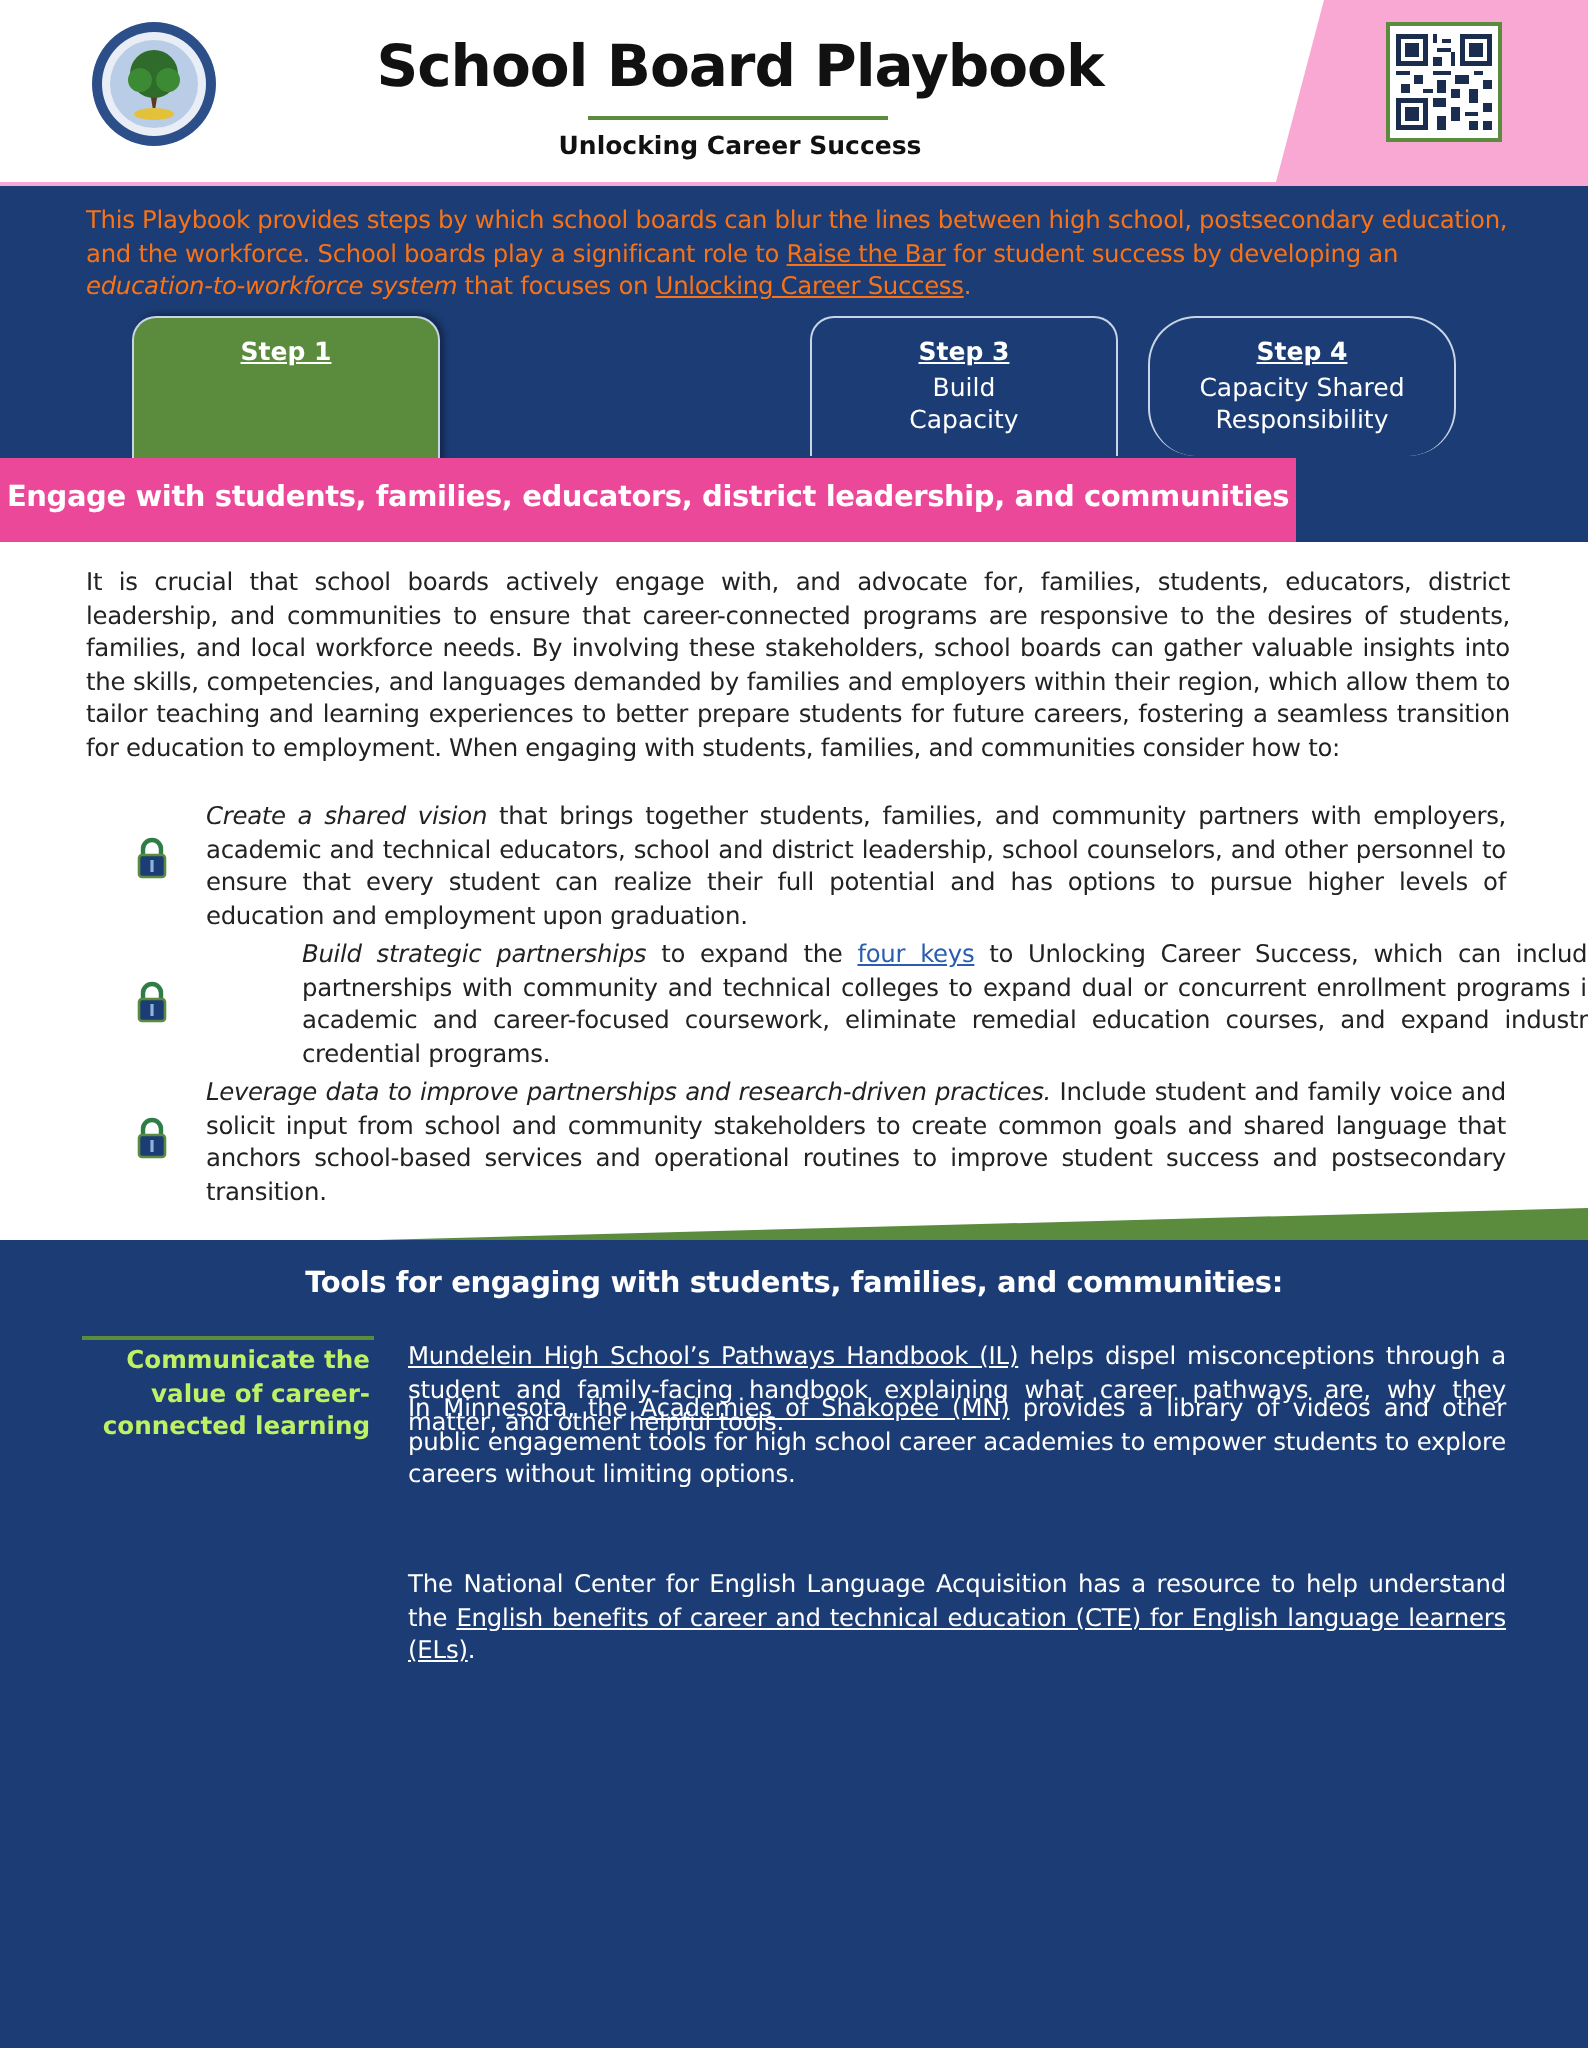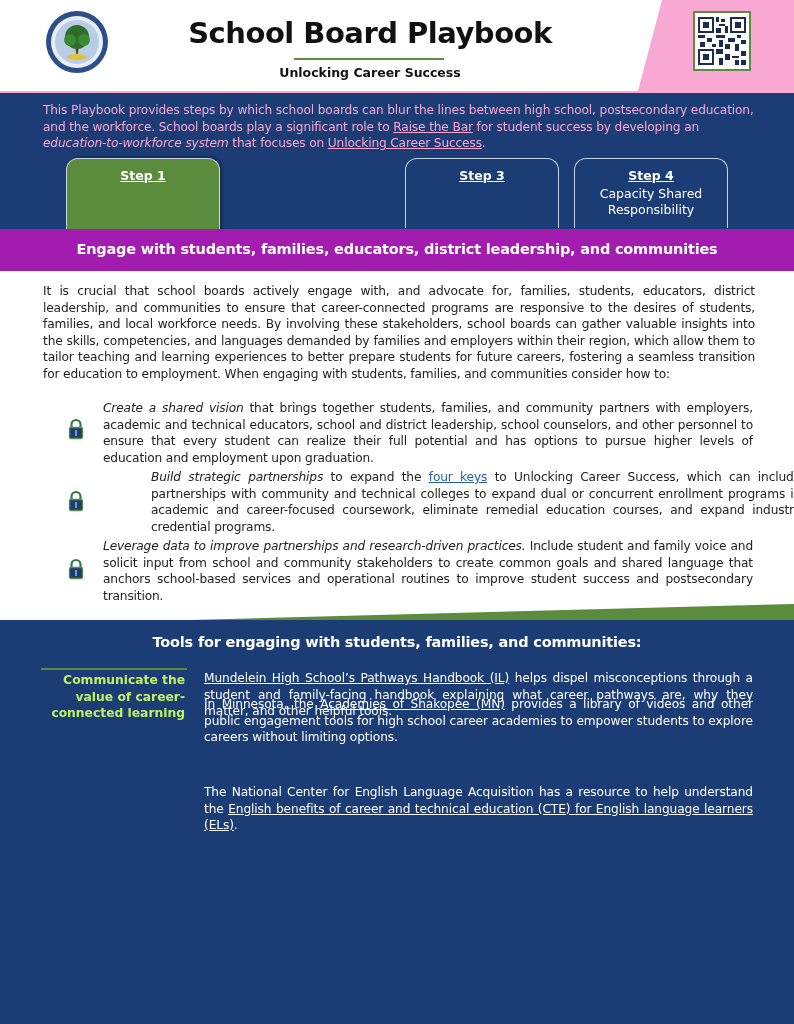--- a/index.html
+++ b/index.html
@@ -25,41 +25,41 @@
     font-weight: bold; font-size: 12.5px; color: #111;
   }
   .qr {
     position: absolute; left: 693px; top: 11px; width: 58px; height: 60px;
     background: #fff; border: 2px solid #5b8c3e; padding: 3px;
   }
 
   
   .intro {
     position: absolute; left: 43px; top: 102px; width: 712px;
-    color: #f9a8d4; font-size: 12.2px; line-height: 16.5px; letter-spacing: -0.15px;
+    color: #f97316; font-size: 12.2px; line-height: 16.5px; letter-spacing: -0.15px;
   }
   .intro u, .intro .lnk { text-decoration: underline; }
   .intro i { font-style: italic; }
 
   
   .tabs { position: absolute; left: 0; top: 158px; width: 794px; height: 72px; }
   .tab {
     position: absolute; top: 0; height: 70px; width: 154px;
     border: 1.5px solid #c9d4e6; border-bottom: none;
     border-radius: 12px 12px 0 0; background: #1b3c74;
     text-align: center; color: #fff; cursor: pointer;
   }
   .tab.active { background: #5b8c3e; border-color: #c9d4e6; height: 74px; box-shadow: 2px -1px 3px rgba(0,0,0,0.35); }
   .tab .step { display: block; margin-top: 9px; font-weight: bold; font-size: 12.5px; text-decoration: underline; }
   .tab .lbl { display: block; margin-top: 3px; font-size: 12.5px; line-height: 16px; }
 
   
   .banner {
-    position: absolute; left: 0; top: 229px; width: 794px; height: 42px;
-    background: #a21caf; color: #fff; text-align: center;
+    position: absolute; left: 0; top: 229px; width: 648px; height: 42px;
+    background: #ec4899; color: #fff; text-align: center;
     font-weight: bold; font-size: 14.5px; line-height: 40px; letter-spacing: -0.2px;
   }
 
   
   .body-white { position: absolute; left: 0; top: 271px; width: 794px; height: 350px; background: #fff; }
   .para {
     position: absolute; left: 43px; top: 283px; width: 712px;
     font-size: 12.2px; line-height: 16.6px; color: #222; letter-spacing: -0.15px;
     text-align: justify;
   }
@@ -154,22 +154,23 @@
 <div class="intro">
   <span>This Playbook provides steps by which school boards can blur the lines between high school, postsecondary education, and the workforce. School boards play a significant role to </span><span class="lnk">Raise the Bar</span><span> for student success by developing an </span><i>education-to-workforce system</i><span> that focuses on </span><span class="lnk">Unlocking Career Success</span><span>.</span>
 </div>
 
 <div class="tabs">
   <div class="tab active" style="left:66px;">
     <span class="step">Step 1</span>
   </div>
   <div class="tab" style="left:405px;">
     <span class="step">Step 3</span>
-  </div>
-  <div class="tab" style="left:574px;">
+    <span class="lbl"><span>Build</span><br><span>Capacity</span></span>
+  </div>
+  <div class="tab" style="left:574px;border-radius:24px;">
     <span class="step">Step 4</span>
     <span class="lbl"><span>Capacity Shared</span><br><span>Responsibility</span></span>
   </div>
 </div>
 
 <div class="banner">Engage with students, families, educators, district leadership, and communities</div>
 
 <div class="body-white"></div>
 
 <div class="para">It is crucial that school boards actively engage with, and advocate for, families, students, educators, district leadership, and communities to ensure that career-connected programs are responsive to the desires of students, families, and local workforce needs. By involving these stakeholders, school boards can gather valuable insights into the skills, competencies, and languages demanded by families and employers within their region, which allow them to tailor teaching and learning experiences to better prepare students for future careers, fostering a seamless transition for education to employment. When engaging with students, families, and communities consider how to:</div>

